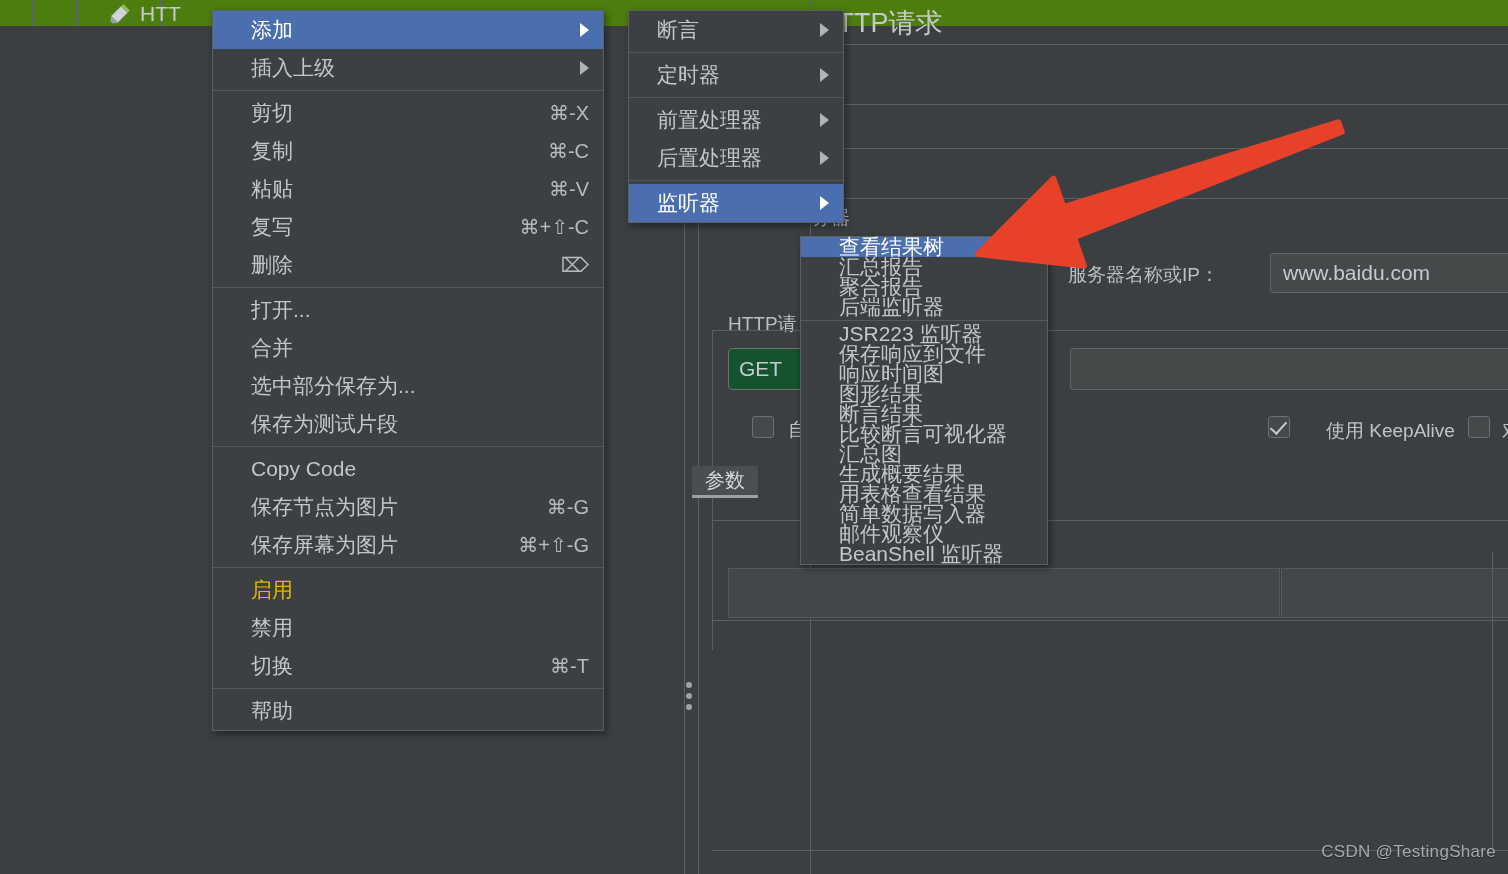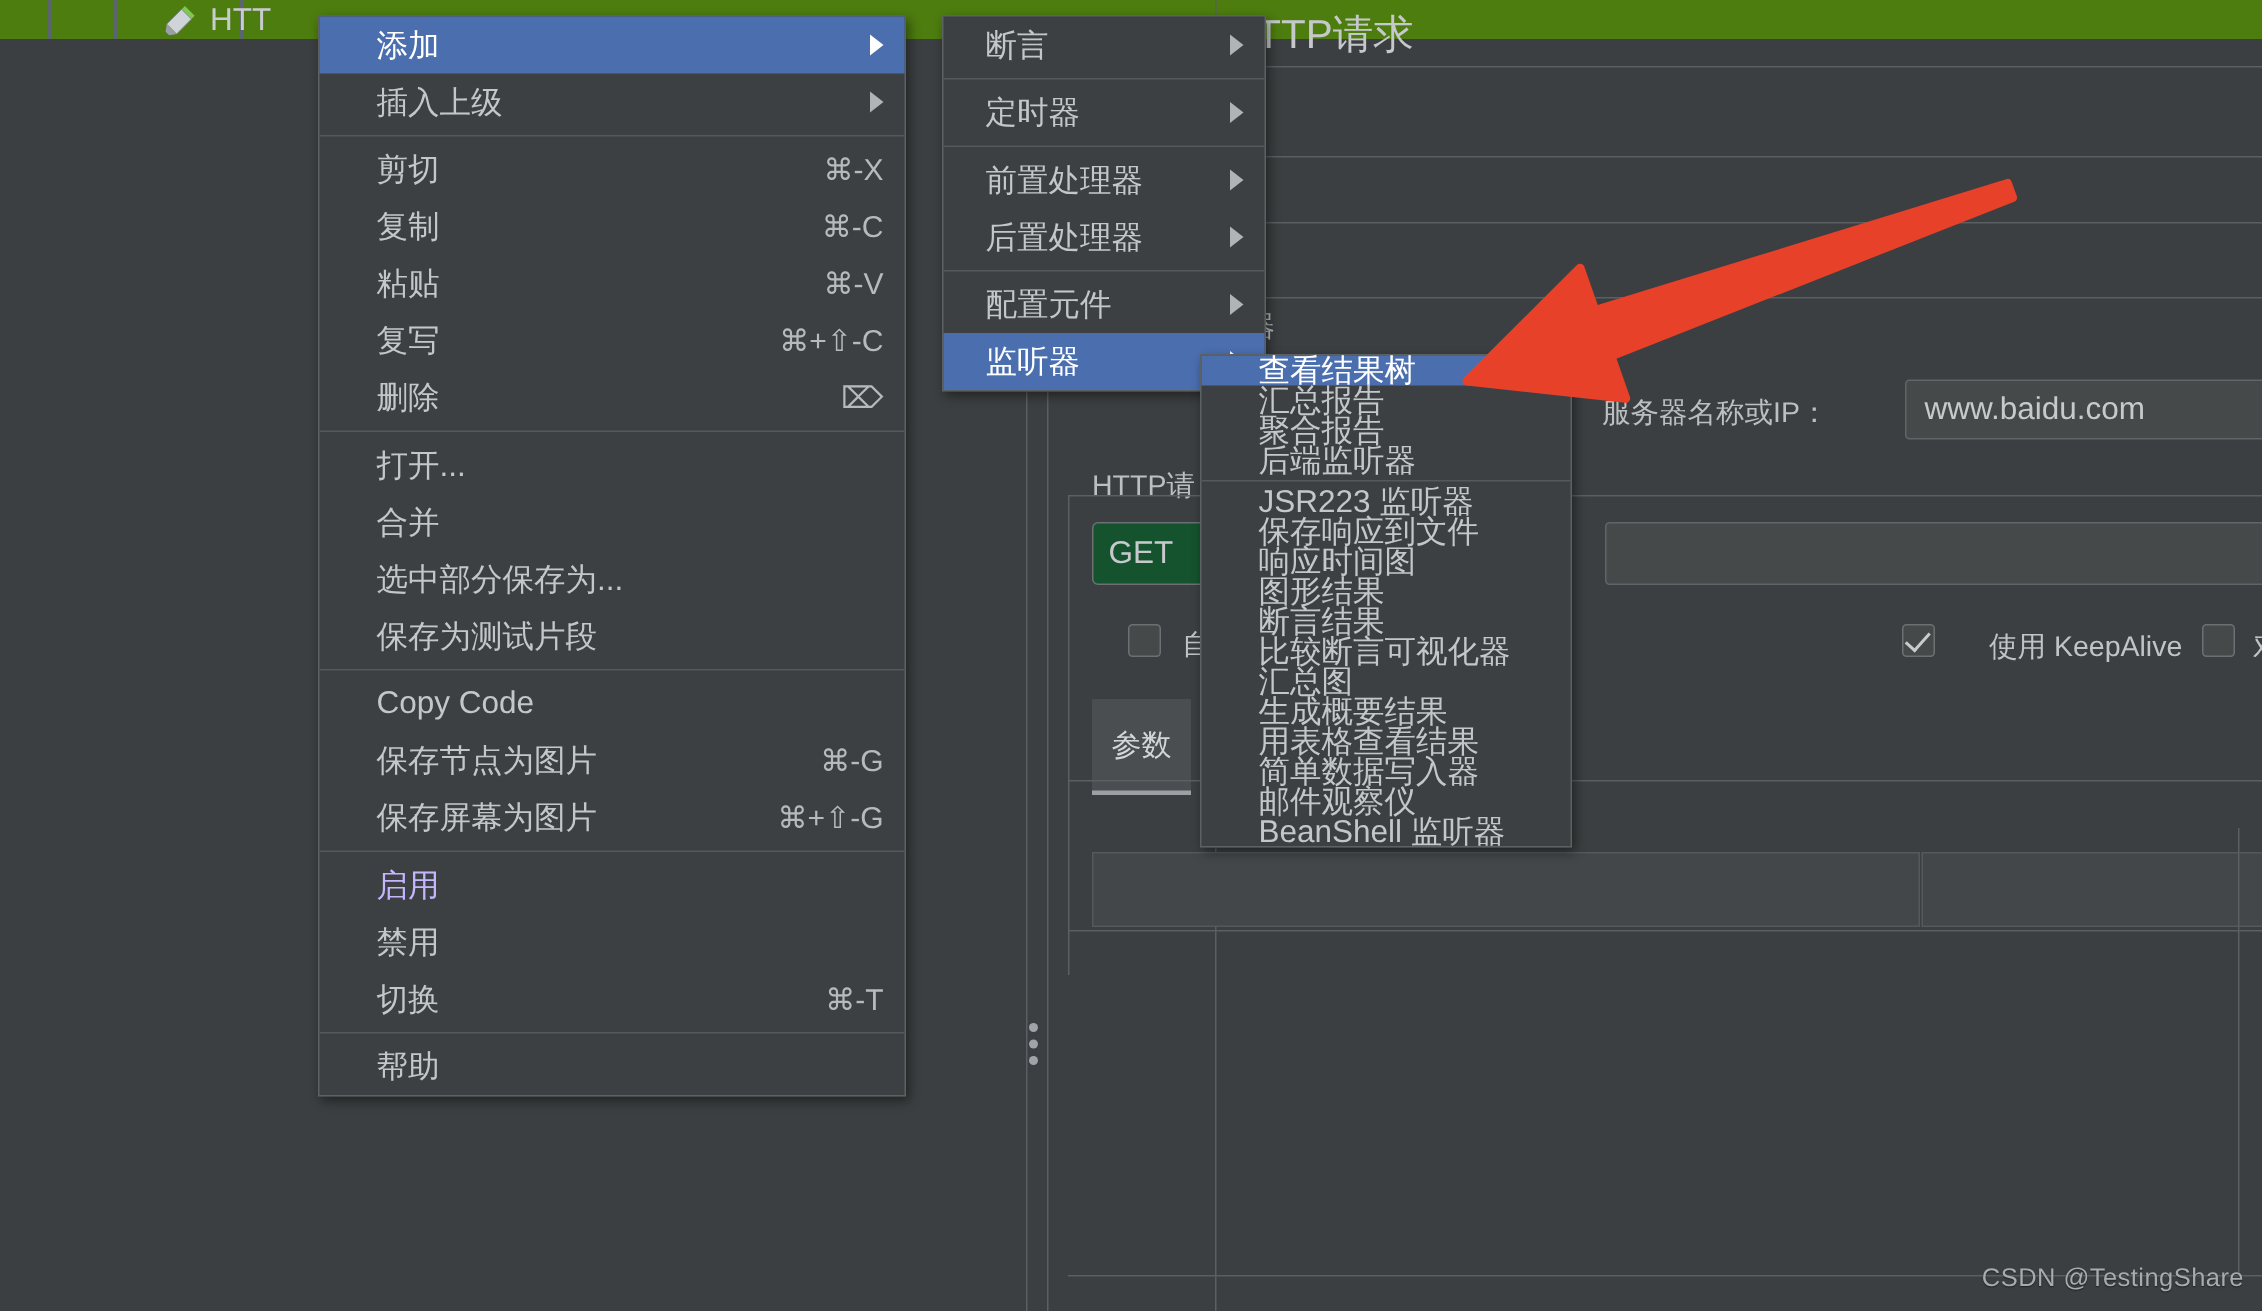--- a/index.html
+++ b/index.html
@@ -84,21 +84,21 @@
     border: 1px solid #5c6164;
     box-shadow: 2px 3px 7px rgba(0,0,0,.45);
   }
   .mi {
     position: relative; display: flex; align-items: center;
     padding: 0 14px 0 38px; height: 38px;
     font-size: 21px; color: #c3c7c9; white-space: nowrap;
   }
   .menu.m1 .mi { padding-left: 38px; }
   .mi.sel { background: #4b6eaf; color: #ffffff; }
-  .mi.dis { color: #c4b5fd; }
+  .mi.dis { color: #eab308; }
   .mi .acc {
     margin-left: auto; padding-left: 26px; font-size: 20px; color: #b6babc;
   }
   .mi .arrow {
     margin-left: auto; width: 0; height: 0;
     border-left: 9px solid #b0b4b7;
     border-top: 7px solid transparent; border-bottom: 7px solid transparent;
   }
   .mi.sel .arrow { border-left-color: #ffffff; }
   .sep { height: 1px; background: #55595c; margin: 3px 0; }
@@ -177,21 +177,21 @@
 
   <div class="chk" style="left:752px; top:416px;"></div>
   <div class="chk-lbl" style="left:788px; top:417px;">自</div>
 
   <div class="chk on" style="left:1268px; top:416px;"></div>
   <div class="chk-lbl" style="left:1302px; top:418px;margin-left:24px;">使用 KeepAlive</div>
 
   <div class="chk" style="left:1468px; top:416px;"></div>
   <div class="chk-lbl" style="left:1502px; top:418px;">对POST使用multipart /</div>
 
-  <div class="tab-btn" style="left:728px; top:466px; width:66px; height:64px;">
+  <div class="tab-btn" style="left:692px; top:466px; width:66px; height:32px;">
     <span>参数</span>
   </div>
   <div class="hline" style="left:712px; top:520px; width:796px;"></div>
 
   <div class="tbl-cell" style="left:728px; top:568px; width:552px; height:50px;"></div>
   <div class="tbl-cell" style="left:1281px; top:568px; width:240px; height:50px;"></div>
   <div class="hline" style="left:712px; top:620px; width:796px;"></div>
   <div class="vline" style="left:1492px; top:552px; height:298px;"></div>
   <div class="hline" style="left:712px; top:850px; width:796px;"></div>
 
@@ -280,24 +280,20 @@
       <div class="sep"></div>
       <div class="mi">
         <span>前置处理器</span>
         <span class="arrow"></span>
       </div>
       <div class="mi">
         <span>后置处理器</span>
         <span class="arrow"></span>
       </div>
       <div class="sep"></div>
-      <div class="mi">
-        <span>配置元件</span>
-        <span class="arrow"></span>
-      </div>
       <div class="mi sel">
         <span>监听器</span>
         <span class="arrow"></span>
       </div>
     </div>
 
   <div class="menu m3" id="menu3">
       <div class="mi sel">
         <span>查看结果树</span>
       </div>

